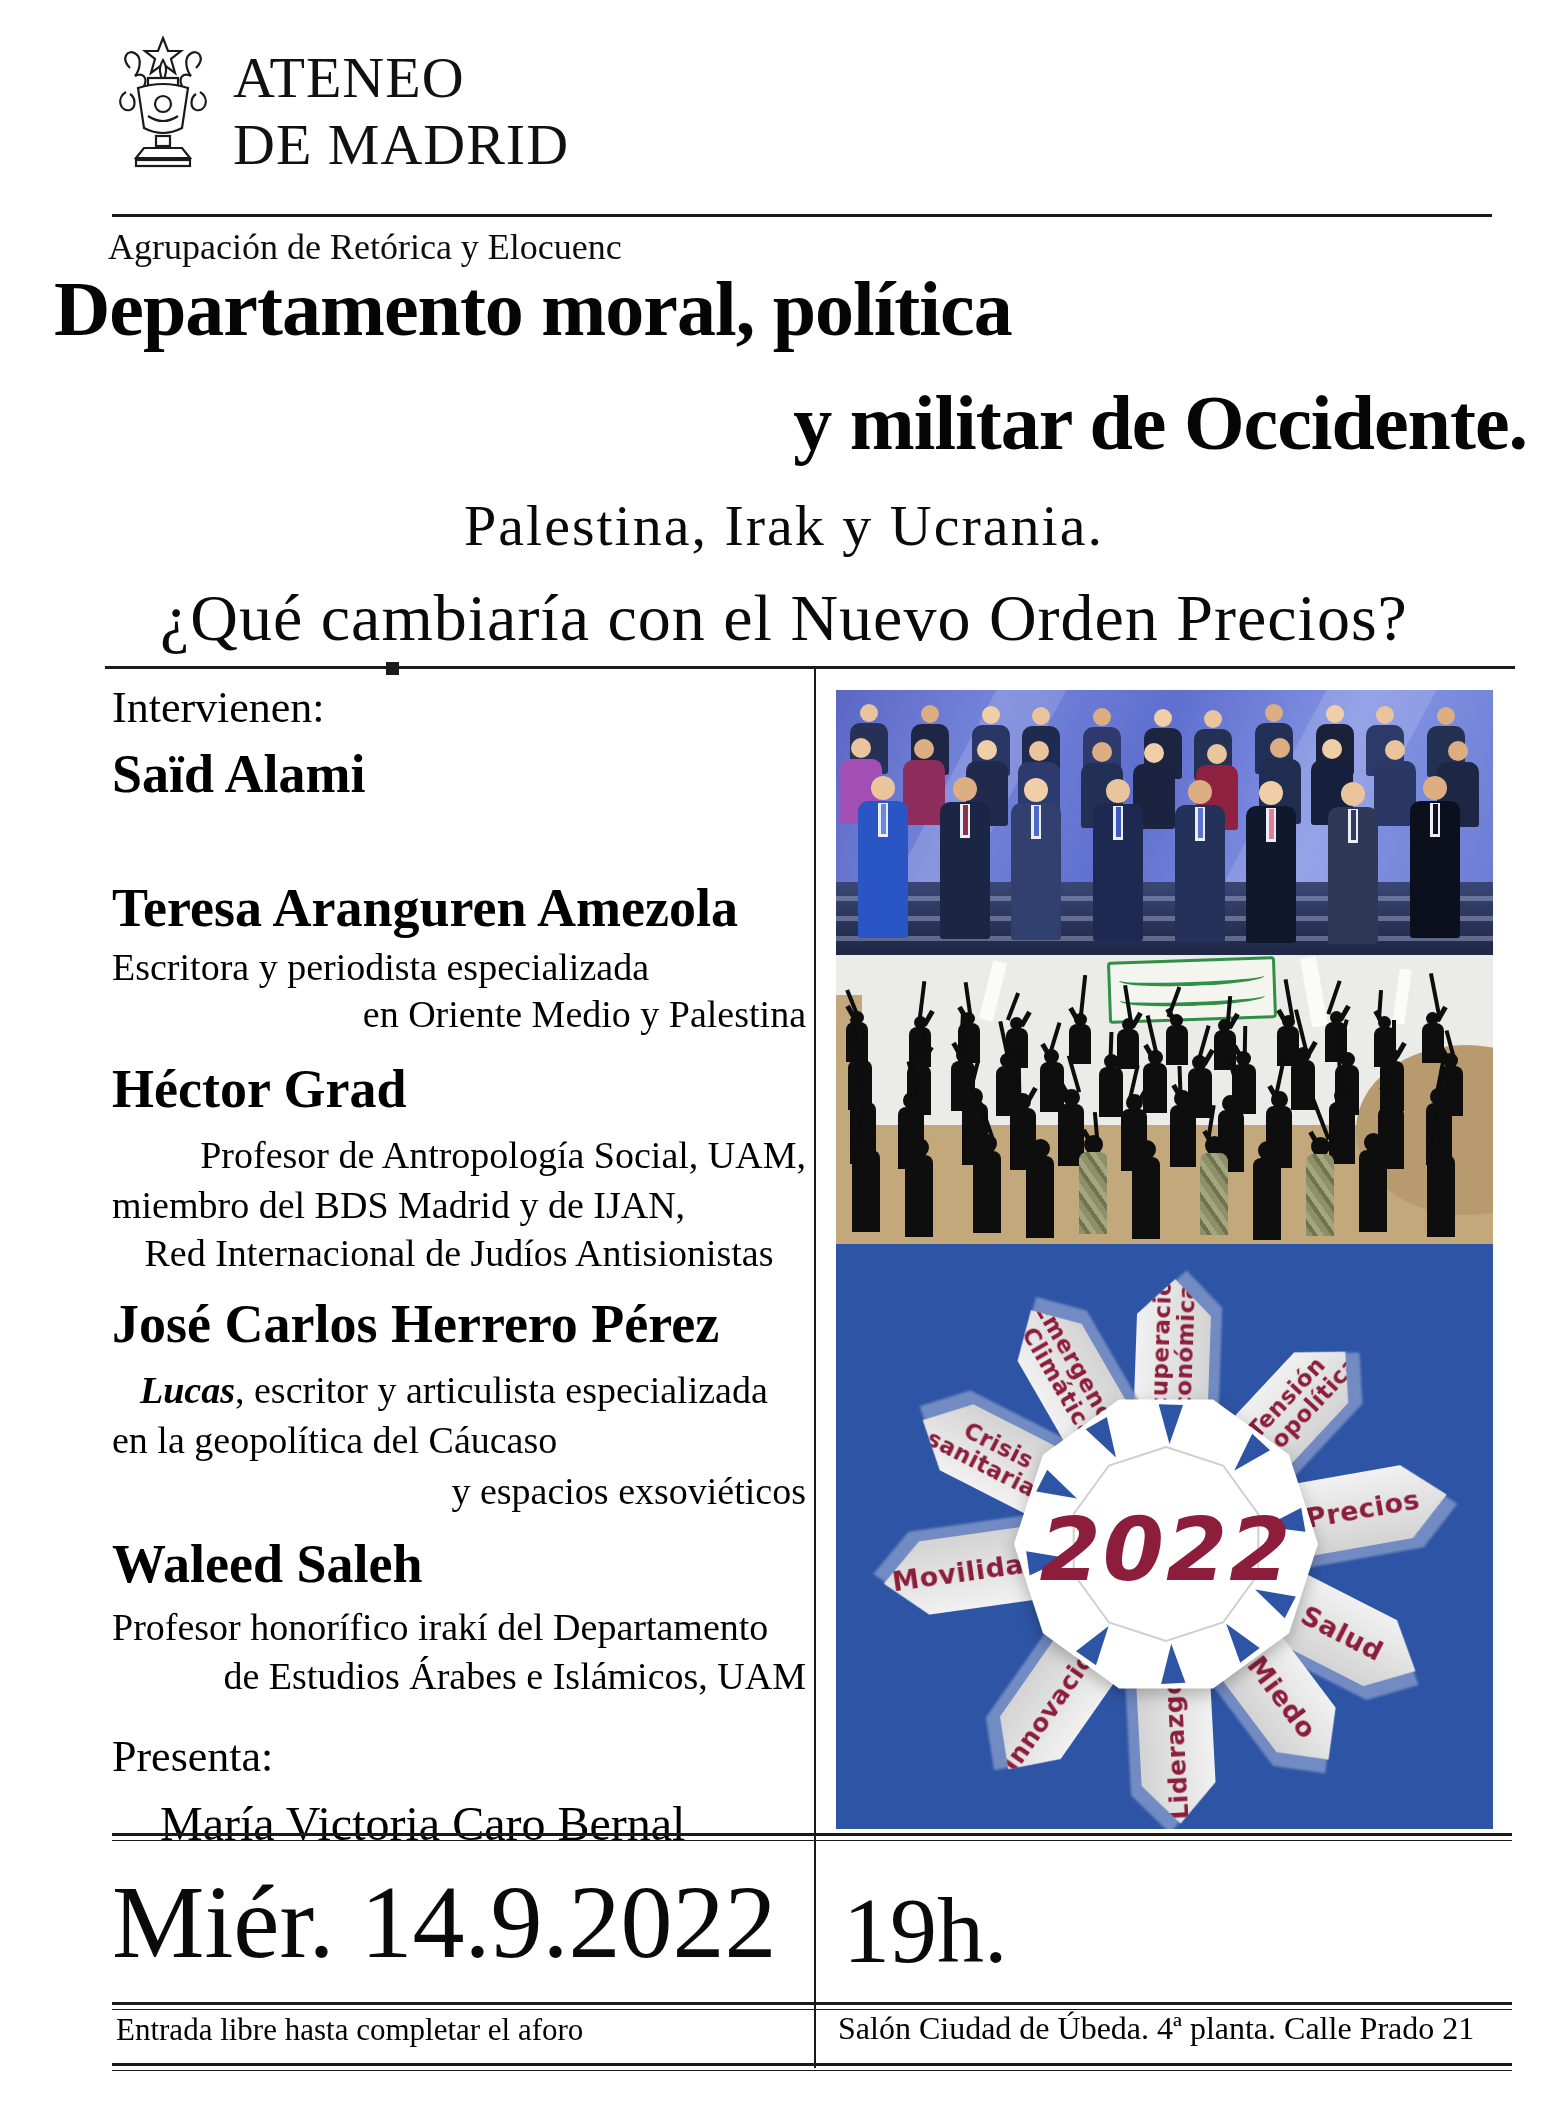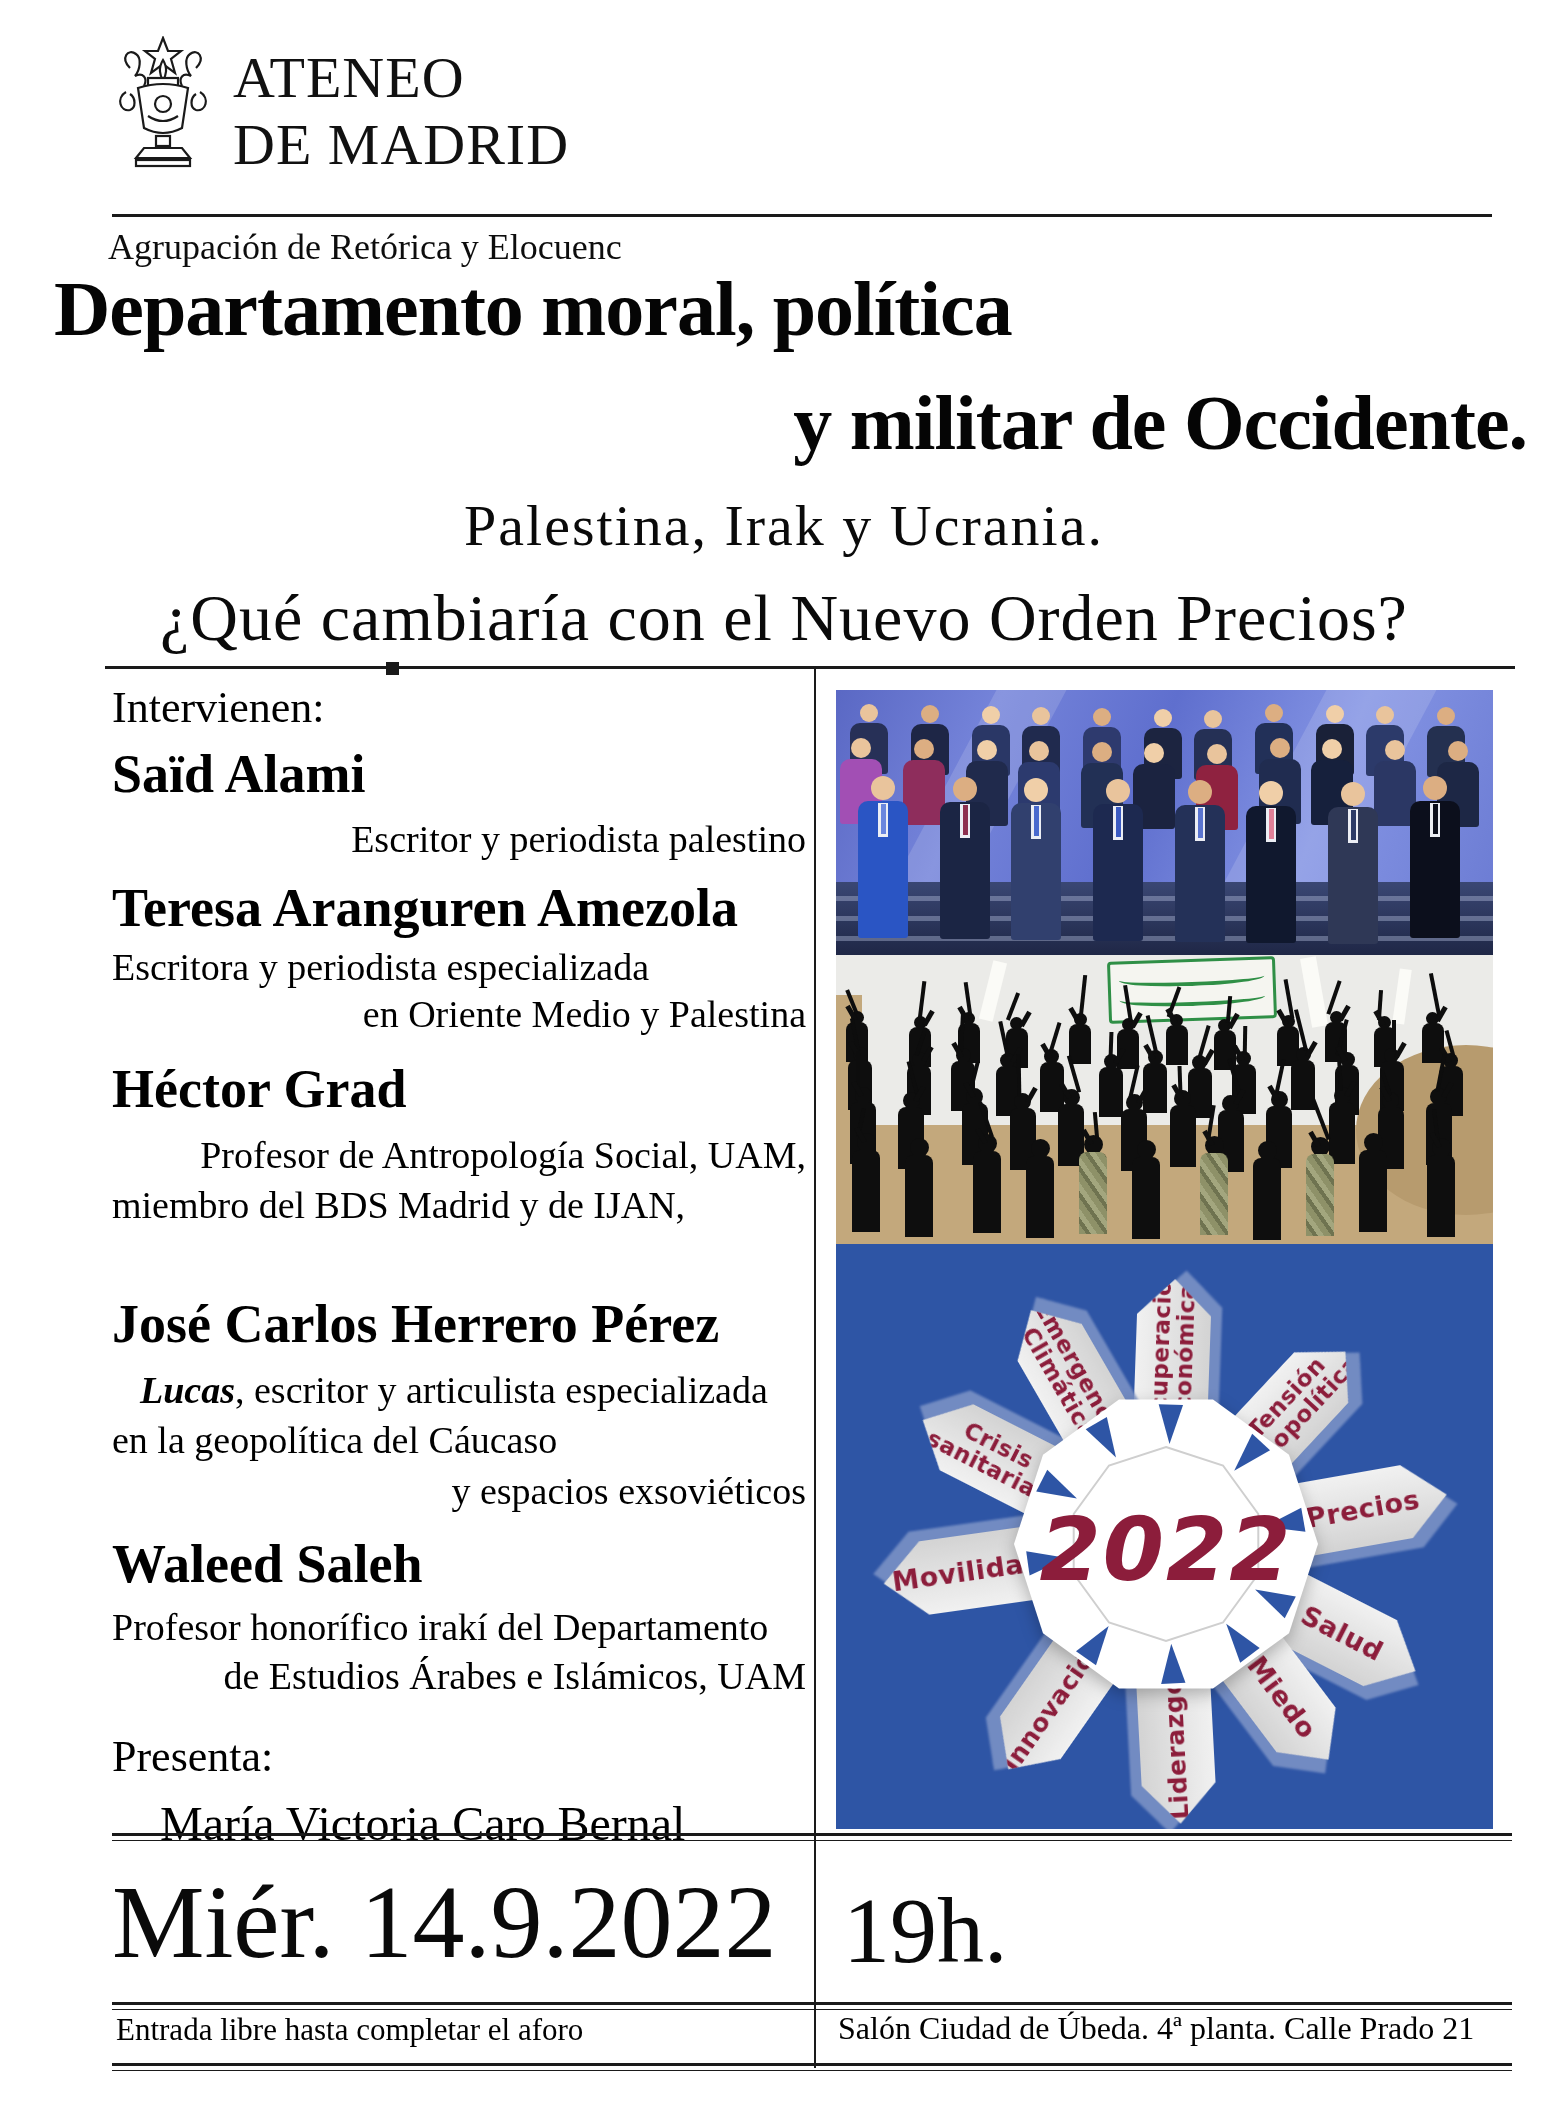--- a/index.html
+++ b/index.html
@@ -107,29 +107,29 @@
 <div class="subtitle">Palestina, Irak y Ucrania.</div>
 <div class="question">¿Qué cambiaría con el Nuevo Orden Precios?</div>
 <div class="rule" style="left:105px;top:666px;width:1410px;height:3px;"></div>
 <div class="rule" style="left:386px;top:662px;width:13px;height:13px;"></div>
 <div class="rule" style="left:814px;top:666px;width:2px;height:1402px;"></div>
 
 <div class="col-left">
   <div class="lbl t-left" style="top:0">Intervienen:</div>
 
   <div class="spk-name t-left" style="top:61px">Saïd Alami</div>
-  <div class="spk-desc t-right" style="top:134px">Escritor y periodista palestino</div>
 
   <div class="spk-name t-left" style="top:195px">Teresa Aranguren Amezola</div>
   <div class="spk-desc t-left" style="top:262px">Escritora y periodista especializada</div>
   <div class="spk-desc t-right" style="top:309px">en Oriente Medio y Palestina</div>
 
   <div class="spk-name t-left" style="top:376px">Héctor Grad</div>
   <div class="spk-desc t-right" style="top:450px">Profesor de Antropología Social, UAM,</div>
   <div class="spk-desc t-left" style="top:500px">miembro del BDS Madrid y de IJAN,</div>
+  <div class="spk-desc t-center" style="top:548px">Red Internacional de Judíos Antisionistas</div>
 
   <div class="spk-name t-left" style="top:611px">José Carlos Herrero Pérez</div>
   <div class="spk-desc t-left ind" style="top:685px"><span class="em-bi">Lucas</span><span>, escritor y articulista especializada</span></div>
   <div class="spk-desc t-left" style="top:735px">en la geopolítica del Cáucaso</div>
   <div class="spk-desc t-right" style="top:786px">y espacios exsoviéticos</div>
 
   <div class="spk-name t-left" style="top:851px">Waleed Saleh</div>
   <div class="spk-desc t-left" style="top:922px">Profesor honorífico irakí del Departamento</div>
   <div class="spk-desc t-right" style="top:971px">de Estudios Árabes e Islámicos, UAM</div>
 

